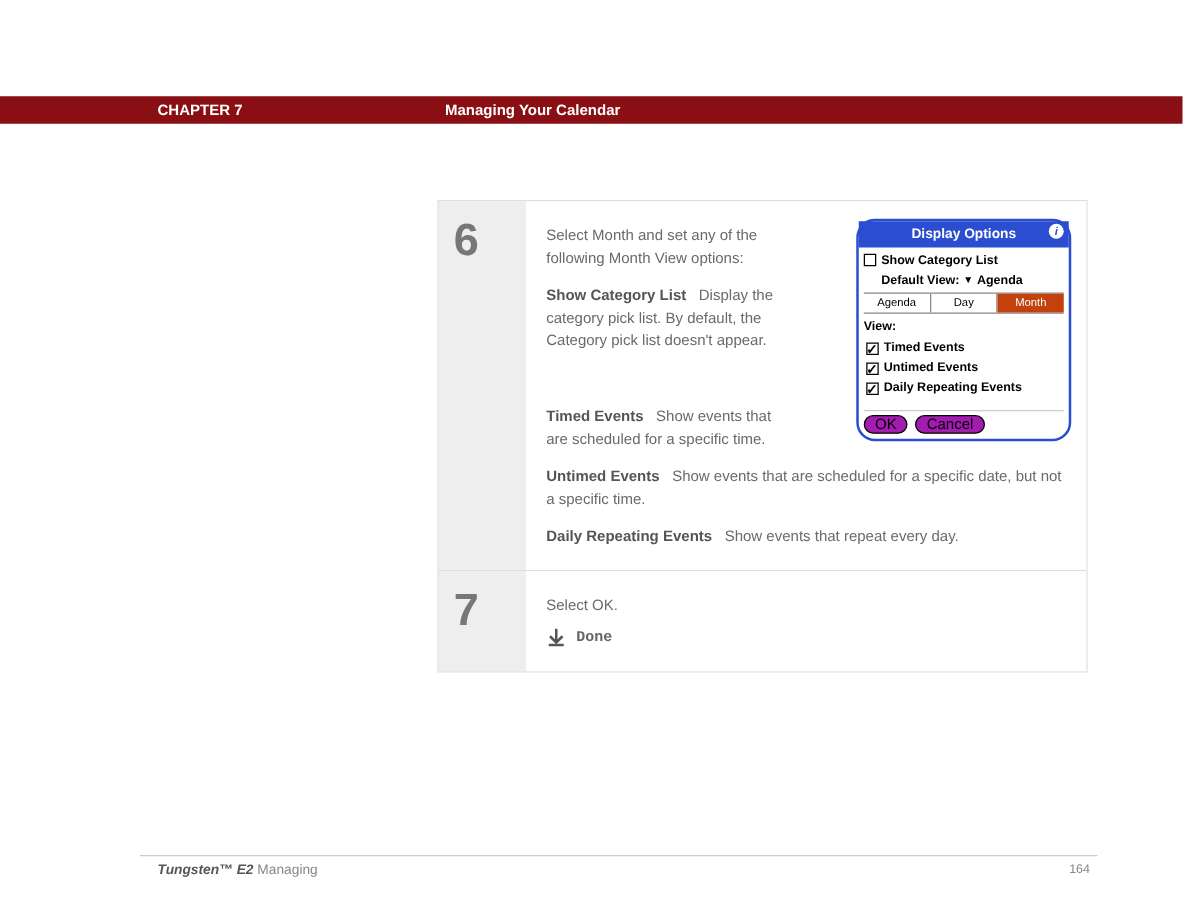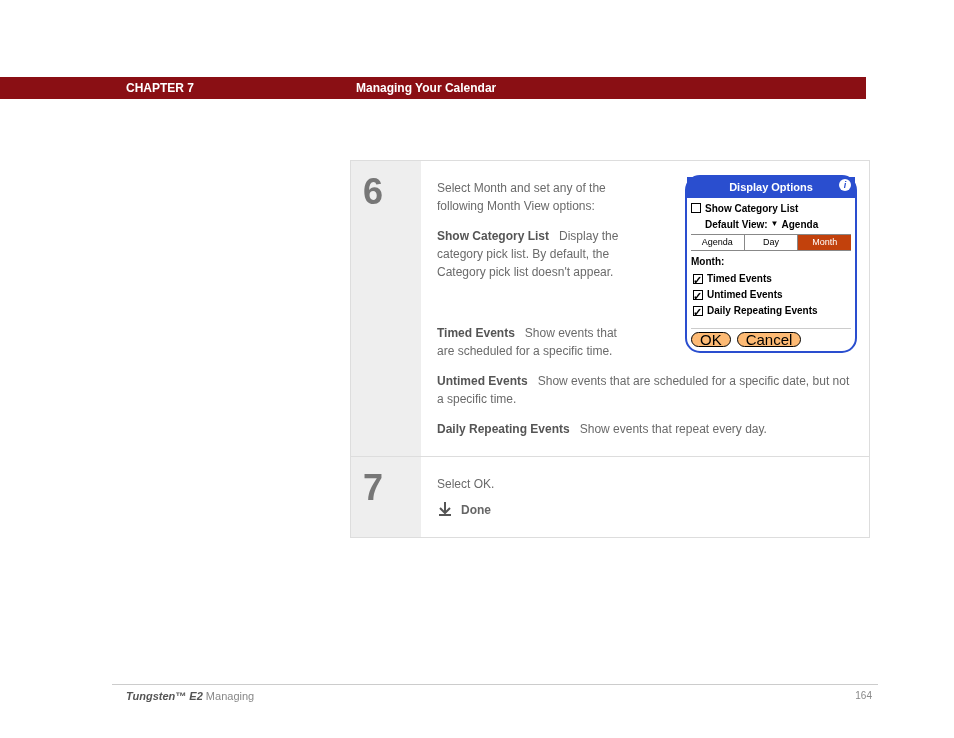--- a/index.html
+++ b/index.html
@@ -1,29 +1,29 @@
 <!DOCTYPE html>
 <html><head>
 <meta charset="utf-8">
 <style>
   * { box-sizing: border-box; margin: 0; padding: 0; }
   html, body { width: 954px; height: 738px; background: #fff; font-family: Arial, Helvetica, sans-serif; color: #555; }
   .page { width: 954px; height: 738px; position: relative; }
-  .red-bar { position: absolute; left: 0; top: 77px; width: 866px; height: 22px; background: #8a0f14; color: #fff; font-size: 12px; font-weight: bold; }
+  .red-bar { position: absolute; left: 0; top: 77px; width: 946px; height: 22px; background: #8a0f14; color: #fff; font-size: 12px; font-weight: bold; }
   .red-bar .chapter { position: absolute; left: 126px; top: 4px; }
   .red-bar .title { position: absolute; left: 356px; top: 4px; }
   .content { position: absolute; left: 350px; top: 160px; width: 520px; border: 1px solid #ddd; background: #fff; }
   .row { display: flex; }
   .numcell { width: 70px; background: #eee; padding: 10px 0 0 12px; }
   .numcell .big { font-size: 36px; font-weight: bold; color: #777; font-family: Arial, sans-serif; }
   .bodycell { flex: 1; background: #fff; padding: 18px 14px 18px 16px; font-size: 12px; line-height: 1.5; color: #6a6a6a; position: relative; }
   .divider { border-top: 1px solid #ddd; }
   .bodycell strong { color: #555; }
   .para { margin-bottom: 12px; }
-  .done-row { display: flex; align-items: flex-start; gap: 8px; margin-top: 8px; }
+  .done-row { display: flex; align-items: center; gap: 8px; margin-top: 8px; font-family: Liberation Mono, monospace; }
   .done-row svg { display: block; }
   .done-label { font-weight: bold; color: #666; font-size: 12px; }
   .footer-rule { position: absolute; left: 112px; top: 684px; width: 766px; border-top: 1px solid #ccc; }
   .footer-left { position: absolute; left: 126px; top: 690px; font-size: 11px; color: #888; }
   .footer-left strong { color: #555; font-style: italic; }
   .footer-right { position: absolute; right: 82px; top: 690px; font-size: 10px; color: #888; }
 
   
   .palm { position: absolute; right: 12px; top: 14px; width: 172px; border: 2px solid #2a4ecf; border-radius: 15px; background: #fff; font-family: Arial, sans-serif; font-size: 10px; color: #000; }
   .palm-title { background: #2a4ecf; color: #fff; font-weight: bold; padding: 2px 4px; text-align: center; position: relative; font-size: 11px; }
@@ -34,21 +34,21 @@
   .palm-check.checked::after { content: "✓"; position: absolute; left: -1px; top: -3px; font-size: 11px; }
   .palm-dv { display: flex; align-items: center; gap: 3px; font-size: 10px; font-weight: bold; margin: 1px 0 2px 0; padding-left: 14px; }
   .palm-dv .arrow { font-size: 8px; }
   .palm-tabs { display: flex; border-top: 1px solid #888; border-bottom: 1px solid #888; margin: 1px 0 3px 0; }
   .palm-tab { flex: 1; text-align: center; font-size: 9px; padding: 1px 0; border-right: 1px solid #888; }
   .palm-tab:last-child { border-right: none; }
   .palm-tab.selected { background: #c2410c; color: #fff; }
   .palm-show-label { font-weight: bold; font-size: 10px; margin-top: 2px; }
   .palm-opts { margin: 2px 0 10px 2px; }
   .palm-btns { display: flex; gap: 6px; margin-top: 4px; border-top: 1px solid #ccc; padding-top: 3px; }
-  .palm-btn { border: 1px solid #000; border-radius: 8px; padding: 0 8px; font-size: 15px; background: #fdba74; line-height: 13px; }
+  .palm-btn { border: 1px solid #000; border-radius: 8px; padding: 0 8px; font-size: 12px; background: #a21caf; line-height: 13px; }
 </style>
 </head>
 <body>
 
 <div class="page">
 
   <div class="red-bar">
     <span class="chapter">CHAPTER 7</span>
     <span class="title">Managing Your Calendar</span>
   </div>
@@ -92,21 +92,21 @@
             <div class="palm-dv">
               <span>Default View:</span>
               <span class="arrow">▼</span>
               <span>Agenda</span>
             </div>
             <div class="palm-tabs">
               <div class="palm-tab">Agenda</div>
               <div class="palm-tab">Day</div>
               <div class="palm-tab selected">Month</div>
             </div>
-            <div class="palm-show-label">Month:</div>
+            <div class="palm-show-label">View:</div>
             <div class="palm-opts">
               <div class="palm-row">
                 <span class="palm-check checked"></span>
                 <span>Timed Events</span>
               </div>
               <div class="palm-row">
                 <span class="palm-check checked"></span>
                 <span>Untimed Events</span>
               </div>
               <div class="palm-row">

